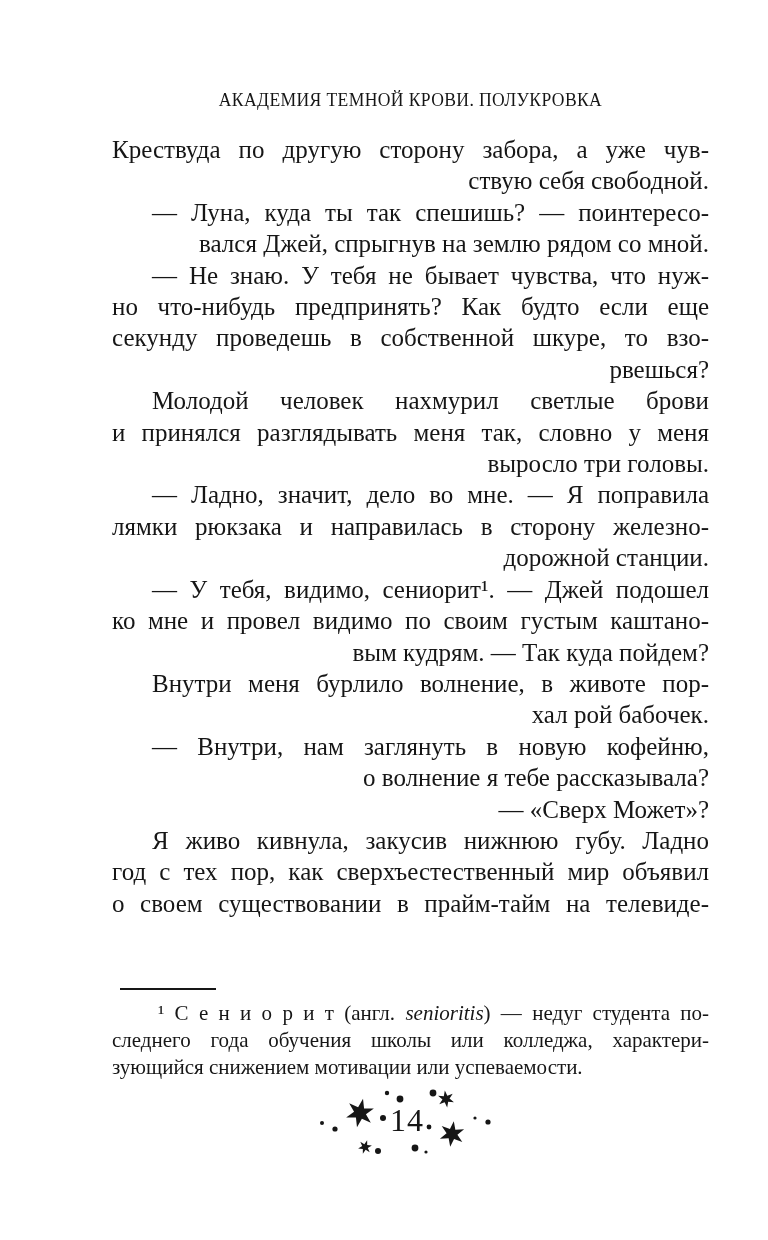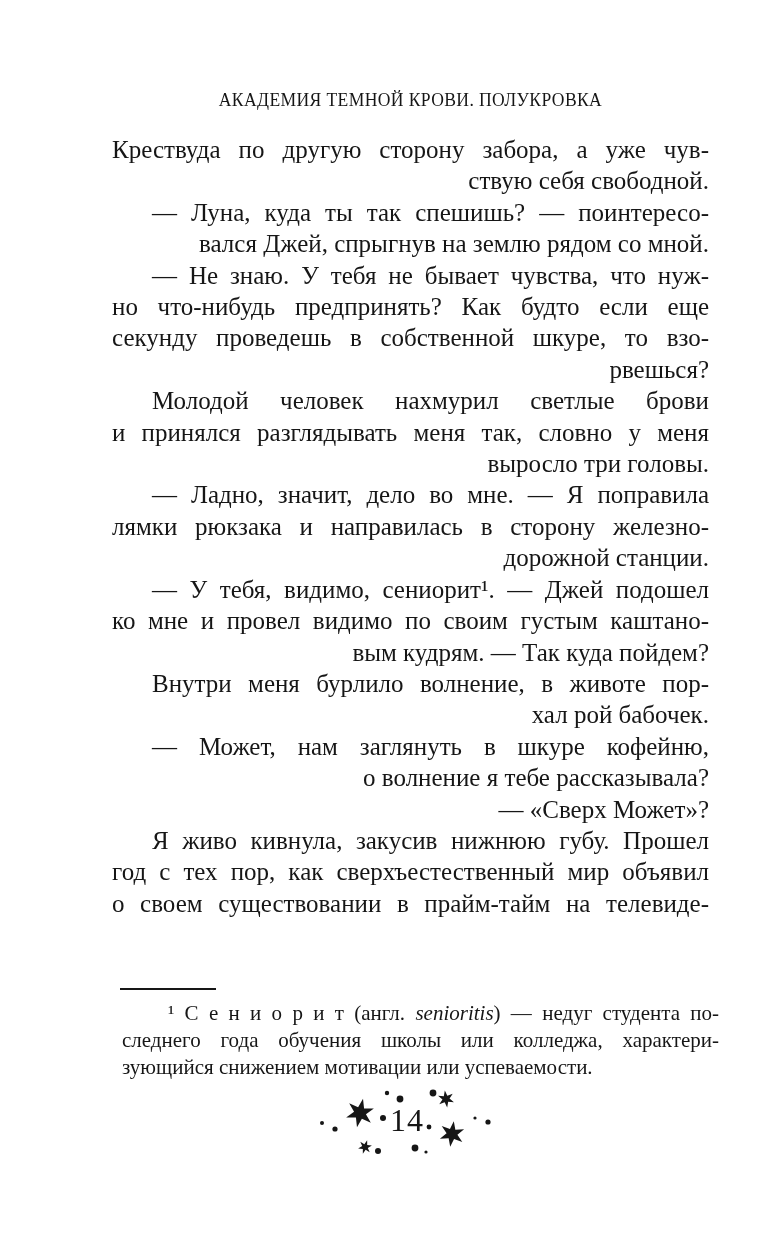--- a/index.html
+++ b/index.html
@@ -43,21 +43,20 @@
     height: 2px;
     background: #161616;
   }
   .footnote {
     position: absolute;
     left: 112px;
     top: 1000px;
     width: 597px;
     font-size: 21px;
     line-height: 27px;
-    margin-left: 10px;
   }
   .fline { text-align: justify; text-align-last: justify; }
   .fline.lastline { text-align: center; text-align-last: left; }
   .fline.firstline { text-indent: 46px; }
   .ital { font-style: italic; }
   .stars-wrap {
     position: absolute;
     left: 302px;
     top: 1078px;
     width: 210px;
@@ -92,24 +91,24 @@
     <div class="line just">и принялся разглядывать меня так, словно у меня</div>
     <div class="line">выросло три головы.</div>
     <div class="line just ind">— Ладно, значит, дело во мне. — Я поправила</div>
     <div class="line just">лямки рюкзака и направилась в сторону железно-</div>
     <div class="line">дорожной станции.</div>
     <div class="line just ind">— У тебя, видимо, сениорит¹. — Джей подошел</div>
     <div class="line just">ко мне и провел видимо по своим густым каштано-</div>
     <div class="line">вым кудрям. — Так куда пойдем?</div>
     <div class="line just ind">Внутри меня бурлило волнение, в животе пор-</div>
     <div class="line">хал рой бабочек.</div>
-    <div class="line just ind">— Может, нам заглянуть в шкуре кофейню,</div>
+    <div class="line just ind">— Внутри, нам заглянуть в новую кофейню,</div>
     <div class="line">о волнение я тебе рассказывала?</div>
     <div class="line ind">— «Сверх Может»?</div>
-    <div class="line just ind">Я живо кивнула, закусив нижнюю губу. Прошел</div>
+    <div class="line just ind">Я живо кивнула, закусив нижнюю губу. Ладно</div>
     <div class="line just">год с тех пор, как сверхъестественный мир объявил</div>
     <div class="line just">о своем существовании в прайм-тайм на телевиде-</div>
   </div>
 
 <div class="fnote-rule"></div>
 
 <div class="footnote">
   <div class="fline firstline"><span>¹ </span><span>С е н и о р и т</span><span> (англ. </span><span class="ital">senioritis</span><span>) — недуг студента по-</span></div>
   <div class="fline">следнего года обучения школы или колледжа, характери-</div>
   <div class="fline lastline">зующийся снижением мотивации или успеваемости.</div>

